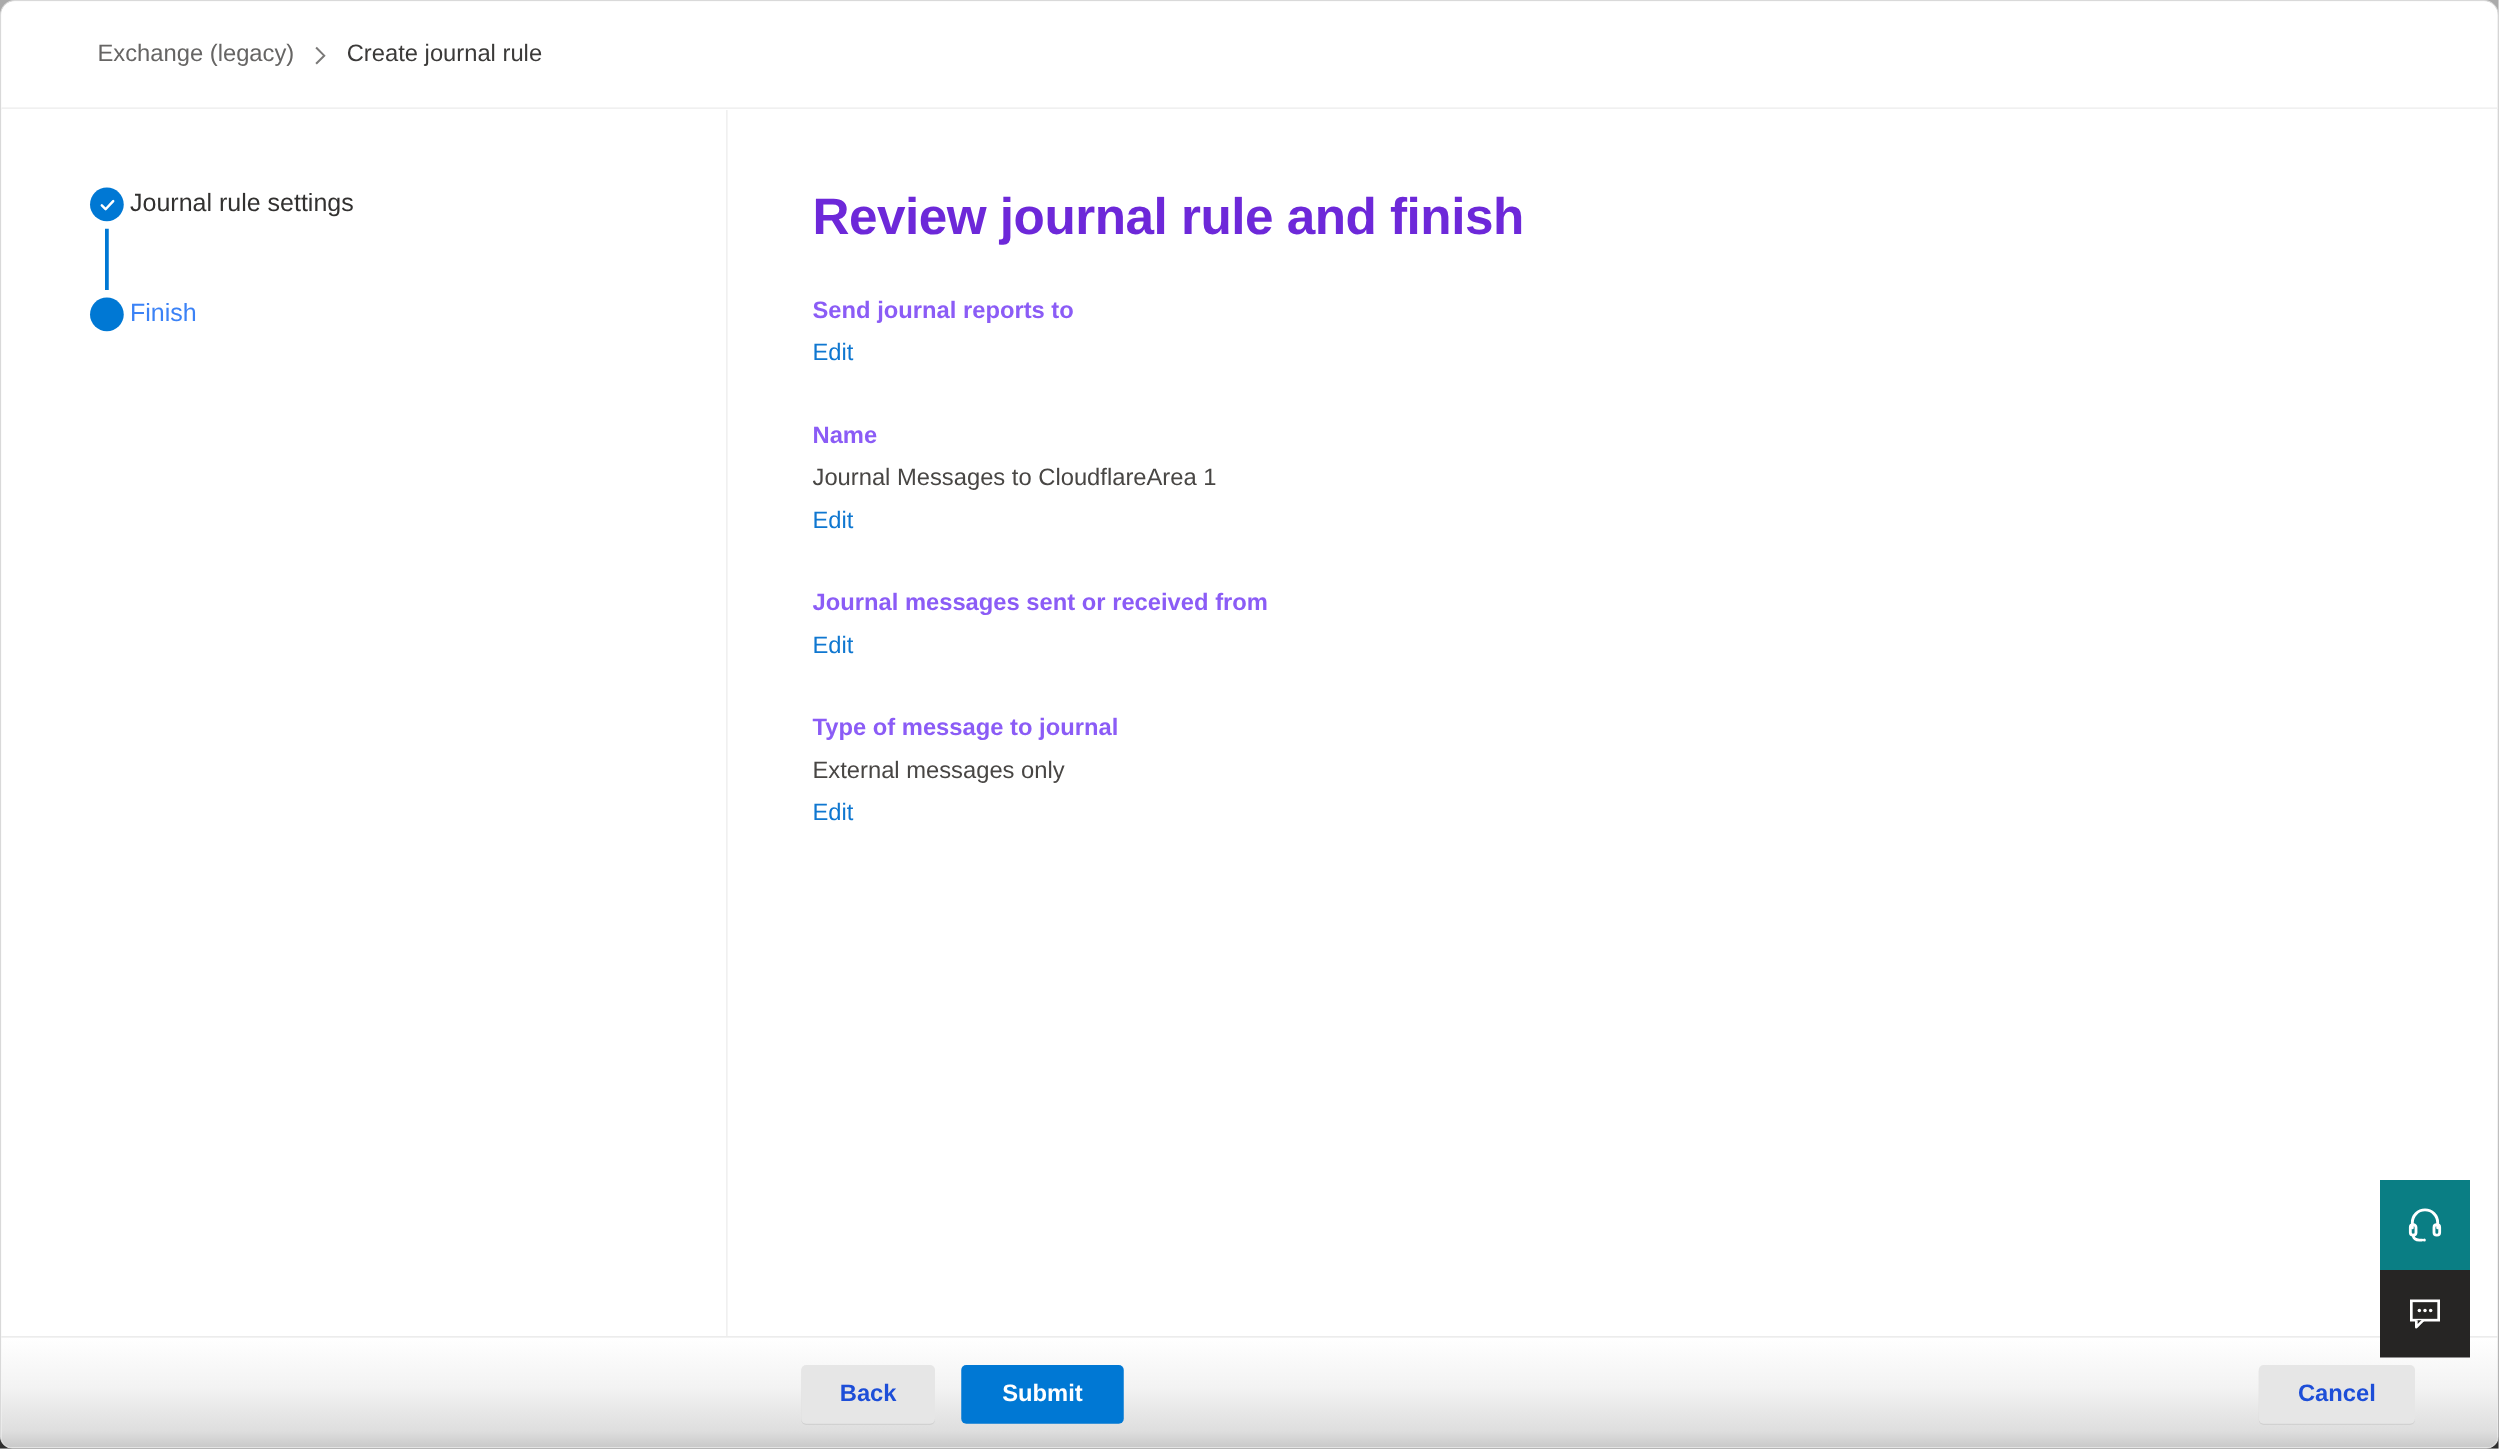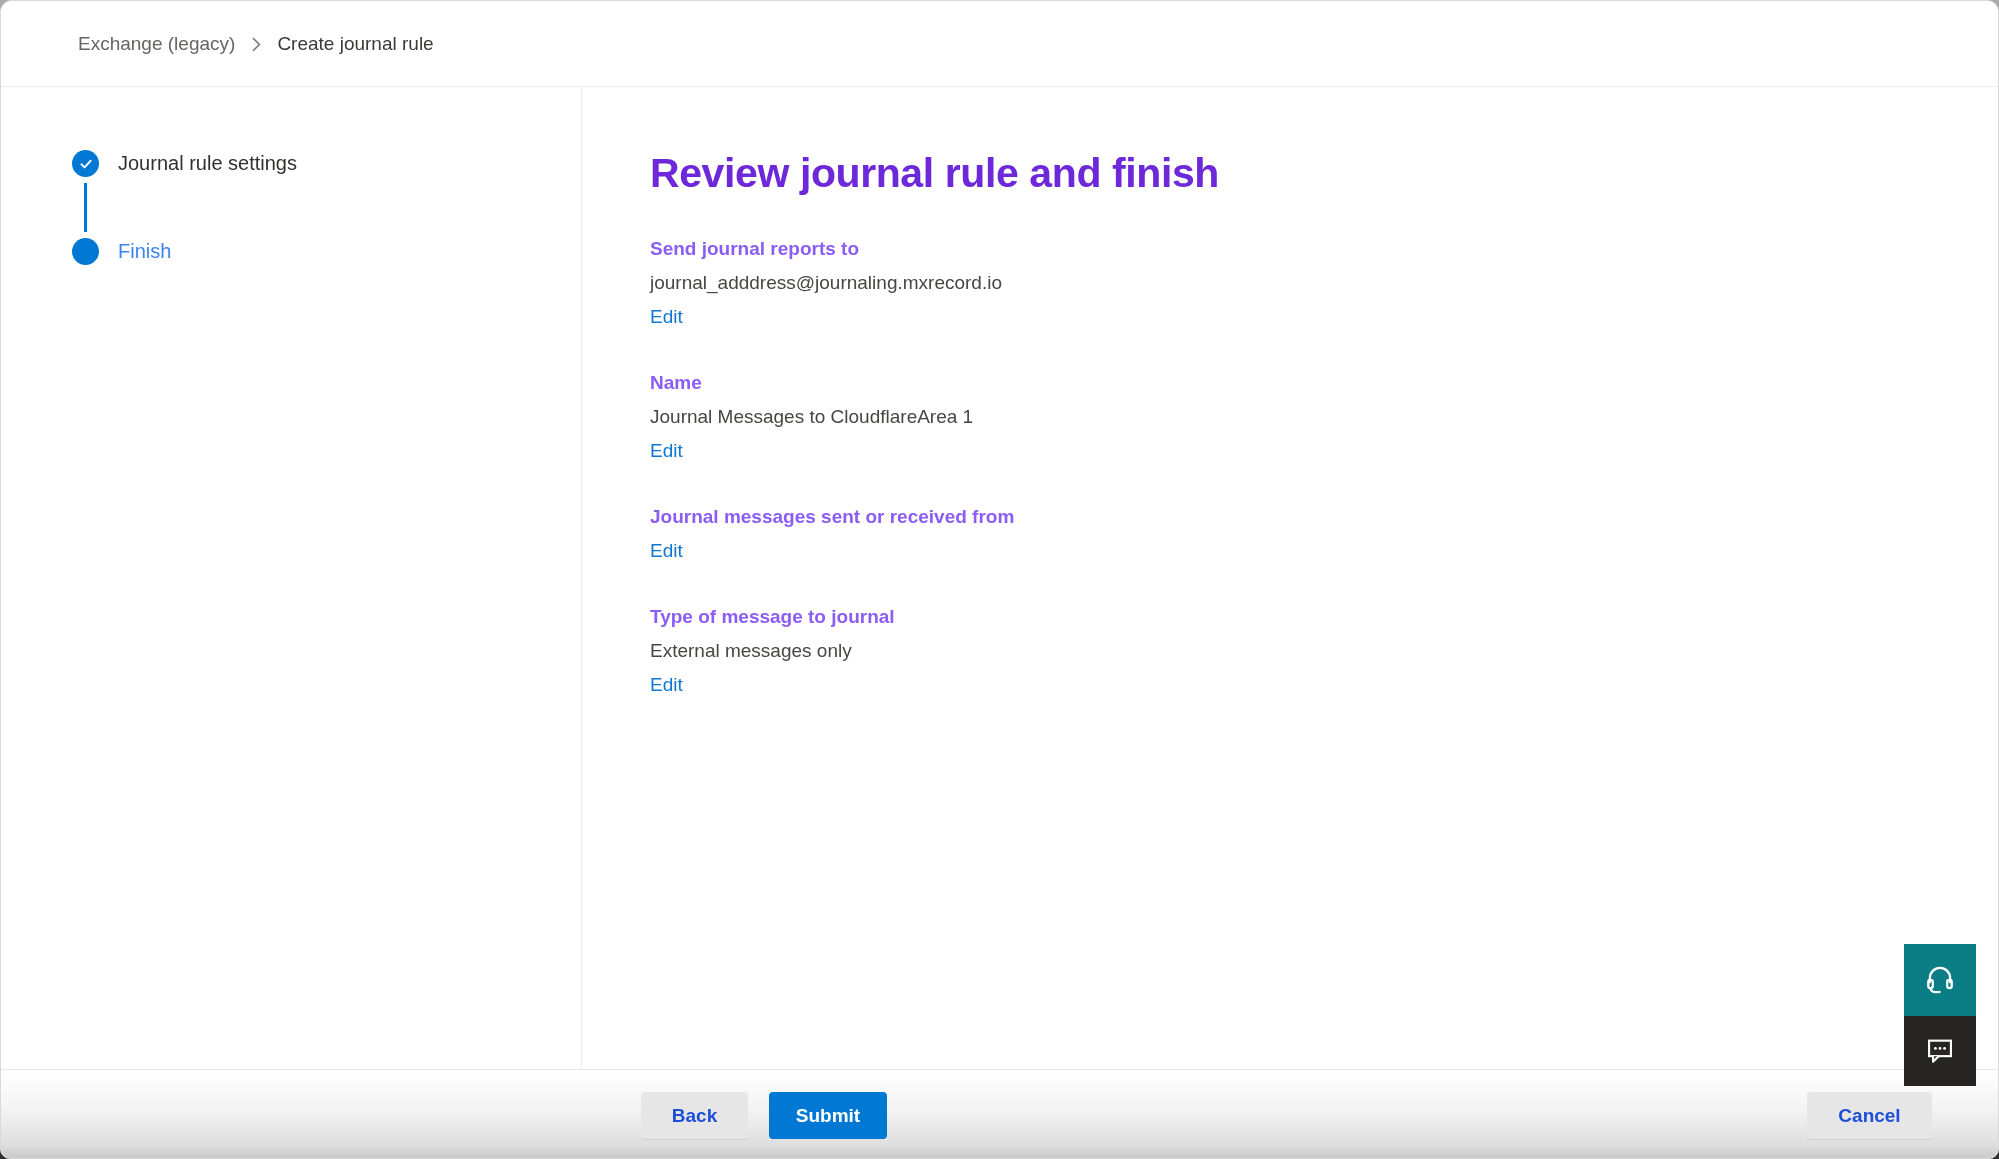--- a/index.html
+++ b/index.html
@@ -38,21 +38,21 @@
   
   .content-row {
     position: absolute; top: 87px; left: 0; right: 0; bottom: 89px;
     display: flex; background: #ffffff;
   }
   .wizard-panel {
     flex: 0 0 581px; width: 581px;
     border-right: 1px solid #ececec;
     padding: 62px 0 0 71px;
   }
-  .step { display: flex; align-items: center; gap: 19px; cursor: pointer; }
+  .step { display: flex; align-items: center; gap: 5px; cursor: pointer; }
   .step-icon {
     width: 27px; height: 27px; border-radius: 50%;
     background: #0078d4; flex: 0 0 27px;
     display: flex; align-items: center; justify-content: center;
   }
   .step-label { font-size: 20px; color: #323130; }
   .step-label.current { font-weight: 400; color: #3b82f6; }
   .step-connector {
     width: 3px; height: 49px; background: #0078d4;
     margin: 6px 0 6px 12px;
@@ -78,21 +78,21 @@
   }
   .btn {
     position: absolute; top: 22px; height: 47px;
     border: none; border-radius: 4px;
     font-family: inherit; font-size: 19px; font-weight: 700;
     cursor: pointer; padding: 0 10px;
   }
   .btn.secondary { background: #e6e6e6; color: #1d4ed8; box-shadow: 0 1px 0 rgba(0,0,0,0.07); }
   .btn.primary   { background: #0078d4; color: #ffffff; }
   .btn-back   { left: 640px;  width: 107px; }
-  .btn-submit { left: 768px;  width: 118px; }
+  .btn-submit { left: 768px;  width: 130px; }
   .btn-cancel { right: 66px;  width: 125px; }
 
   
   .fab-stack {
     position: absolute; right: 22px; top: 943px; width: 72px;
     display: flex; flex-direction: column; z-index: 5;
   }
   .fab {
     width: 72px; border: none; margin: 0; padding: 0;
     display: flex; align-items: center; justify-content: center;
@@ -135,21 +135,20 @@
           <span class="step-icon"></span>
           <span class="step-label current">Finish</span>
         </div>
       </aside>
 
       <main class="review-panel">
         <h1 class="page-title">Review journal rule and finish</h1>
 
         <section class="review-section">
           <div class="section-label">Send journal reports to</div>
-          <div class="section-value">journal_adddress@journaling.mxrecord.io</div>
           <a class="edit-link">Edit</a>
         </section>
 
         <section class="review-section">
           <div class="section-label">Name</div>
           <div class="section-value">Journal Messages to CloudflareArea 1</div>
           <a class="edit-link">Edit</a>
         </section>
 
         <section class="review-section">

